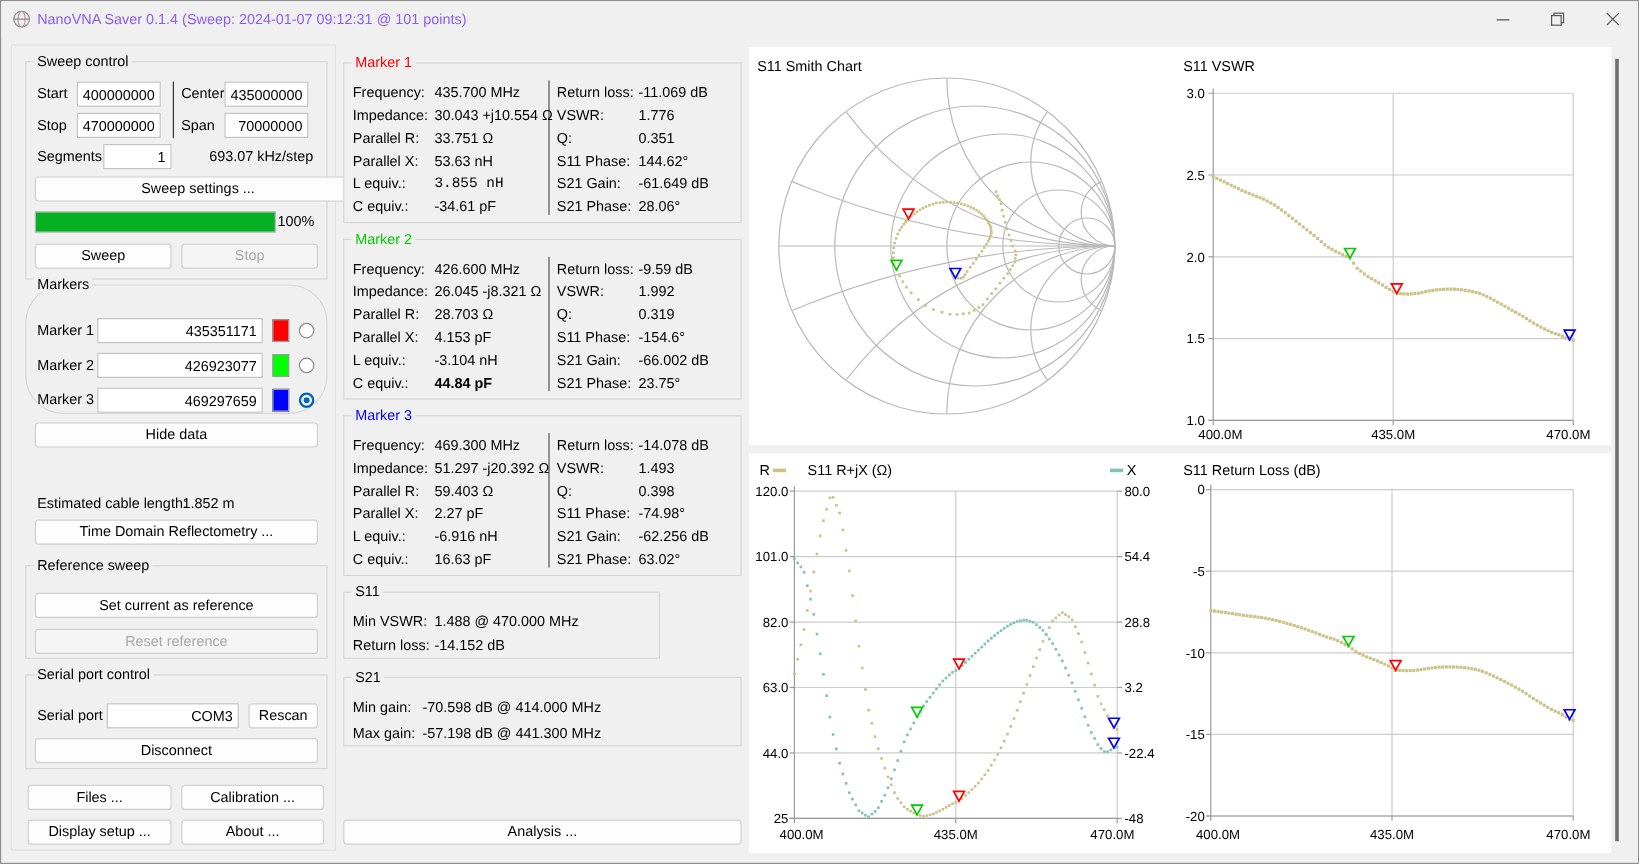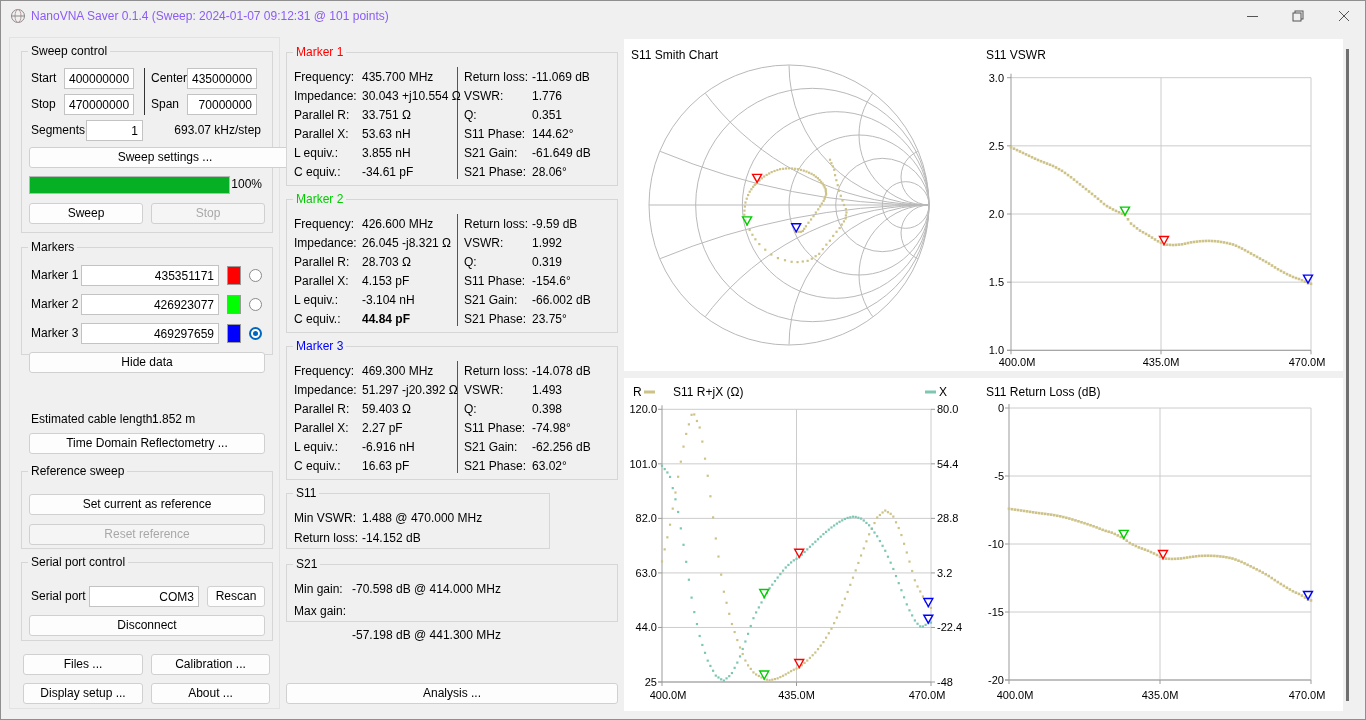--- a/index.html
+++ b/index.html
@@ -87,21 +87,21 @@
   <input class="tb" style="left: 85px; top: 119px; width: 57px;" value="1">
   <span class="lbl" style="left:150px;top:119px;width:110px;text-align:right;">693.07 kHz/step</span>
   <div class="btn" style="left:28px;top:146px;width:272px;">Sweep settings ...</div>
   <div class="progress-track" style="left:28px;top:175px;width:201px;">
       <div class="progress-fill" style="width:100%;"></div>
     </div>
   <span class="lbl" style="left:229px;top:174px;width:32px;text-align:right;line-height:19px;">100%</span>
   <div class="btn" style="left:28px;top:202px;width:114px;">Sweep</div>
   <div class="btn disabled" style="left:150px;top:202px;width:114px;">Stop</div>
 
-  <div class="groupbox" style="left:20px;top:246px;width:252px;height:108px;">
+  <div class="groupbox" style="left:20px;top:236px;width:252px;height:108px;border-radius:32px;">
     <span class="gb-title">Markers</span>
   </div>
   <span class="lbl" style="left:30px;top:264px;">Marker 1</span>
   <input class="tb" style="left: 80px; top: 264px; width: 138px;" value="435351171">
   <div class="swatch" style="left: 226px; top: 265px; background: rgb(255, 0, 0);"></div>
   <div class="radio" style="left:248px;top:268px;"></div>
   <span class="lbl" style="left:30px;top:293px;">Marker 2</span>
   <input class="tb" style="left: 80px; top: 293px; width: 138px;" value="426923077">
   <div class="swatch" style="left: 226px; top: 294px; background: rgb(0, 255, 0);"></div>
   <div class="radio" style="left:248px;top:297px;"></div>
@@ -140,21 +140,21 @@
         <div class="md-divider" style="left: 170px; top: 14px; height: 112px;"></div>
         <span class="fld-lbl" style="left: 7px; top: 16px;">Frequency:</span>
         <span class="fld-val" style="left: 75px; top: 16px;">435.700 MHz</span>
         <span class="fld-lbl" style="left: 7px; top: 35px;">Impedance:</span>
         <span class="fld-val" style="left: 75px; top: 35px;">30.043 +j10.554 Ω</span>
         <span class="fld-lbl" style="left: 7px; top: 54px;">Parallel R:</span>
         <span class="fld-val" style="left: 75px; top: 54px;">33.751 Ω</span>
         <span class="fld-lbl" style="left: 7px; top: 73px;">Parallel X:</span>
         <span class="fld-val" style="left: 75px; top: 73px;">53.63 nH</span>
         <span class="fld-lbl" style="left: 7px; top: 92px;">L equiv.:</span>
-        <span class="fld-val" style="left: 75px; top: 92px;">3.855 nH</span>
+        <span class="fld-val" style="left: 75px; top: 92px; font-family: Liberation Mono, monospace;">3.855 nH</span>
         <span class="fld-lbl" style="left: 7px; top: 111px;">C equiv.:</span>
         <span class="fld-val" style="left: 75px; top: 111px;">-34.61 pF</span>
         <span class="fld-lbl" style="left: 177px; top: 16px;">Return loss:</span>
         <span class="fld-val" style="left: 245px; top: 16px;">-11.069 dB</span>
         <span class="fld-lbl" style="left: 177px; top: 35px;">VSWR:</span>
         <span class="fld-val" style="left: 245px; top: 35px;">1.776</span>
         <span class="fld-lbl" style="left: 177px; top: 54px;">Q:</span>
         <span class="fld-val" style="left: 245px; top: 54px;">0.351</span>
         <span class="fld-lbl" style="left: 177px; top: 73px;">S11 Phase:</span>
         <span class="fld-val" style="left: 245px; top: 73px;">144.62°</span>
@@ -227,21 +227,21 @@
     <span class="fld-val" style="left:75px;top:16px;">1.488 @ 470.000 MHz</span>
     <span class="fld-lbl" style="left:7px;top:36px;">Return loss:</span>
     <span class="fld-val" style="left:75px;top:36px;">-14.152 dB</span>
   </div>
 
   <div class="groupbox" style="left:285px;top:563px;width:332px;height:58px;">
     <span class="gb-title">S21</span>
     <span class="fld-lbl" style="left:7px;top:16px;">Min gain:</span>
     <span class="fld-val" style="left:65px;top:16px;">-70.598 dB @ 414.000 MHz</span>
     <span class="fld-lbl" style="left:7px;top:38px;">Max gain:</span>
-    <span class="fld-val" style="left:65px;top:38px;margin-top:24px;">-57.198 dB @ 441.300 MHz</span>
+    <span class="fld-val" style="left:65px;top:38px;">-57.198 dB @ 441.300 MHz</span>
   </div>
 
   <div class="btn" style="left:285px;top:682px;width:332px;">Analysis ...</div>
 
   <div class="charts-wrap">
     <svg id="charts-svg" width="719" height="672" viewBox="0 0 719 672">
         <rect x="0" y="0" width="719" height="672" fill="#ffffff"></rect>
         <rect x="0" y="332" width="719" height="7" fill="#f0f0f0"></rect>
         <g>
           <text x="7" y="20" text-anchor="start" font-size="12" fill="#000">S11 Smith Chart</text>

